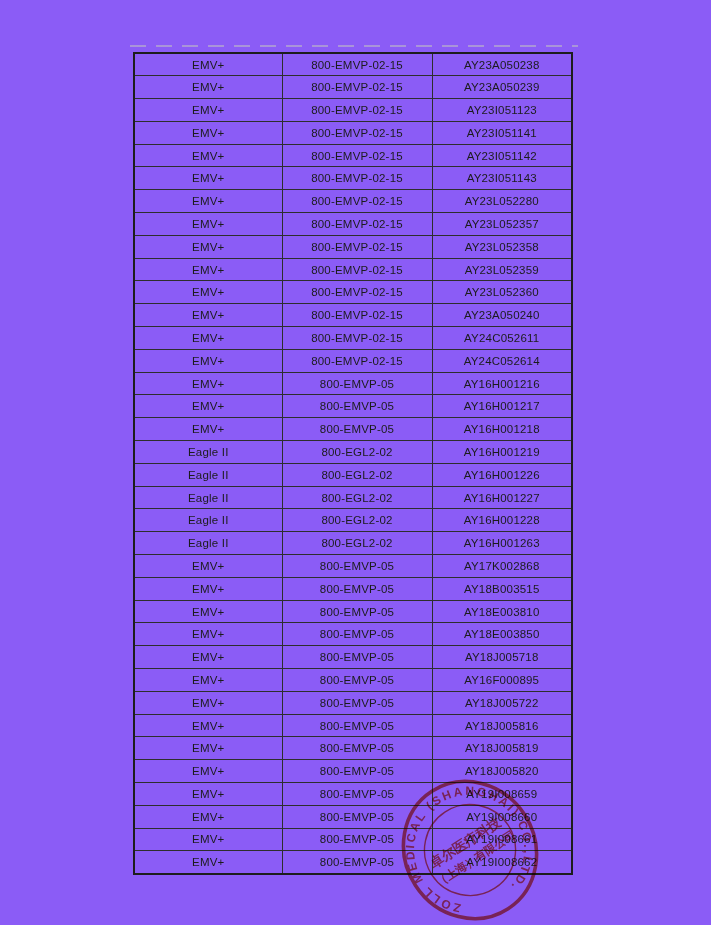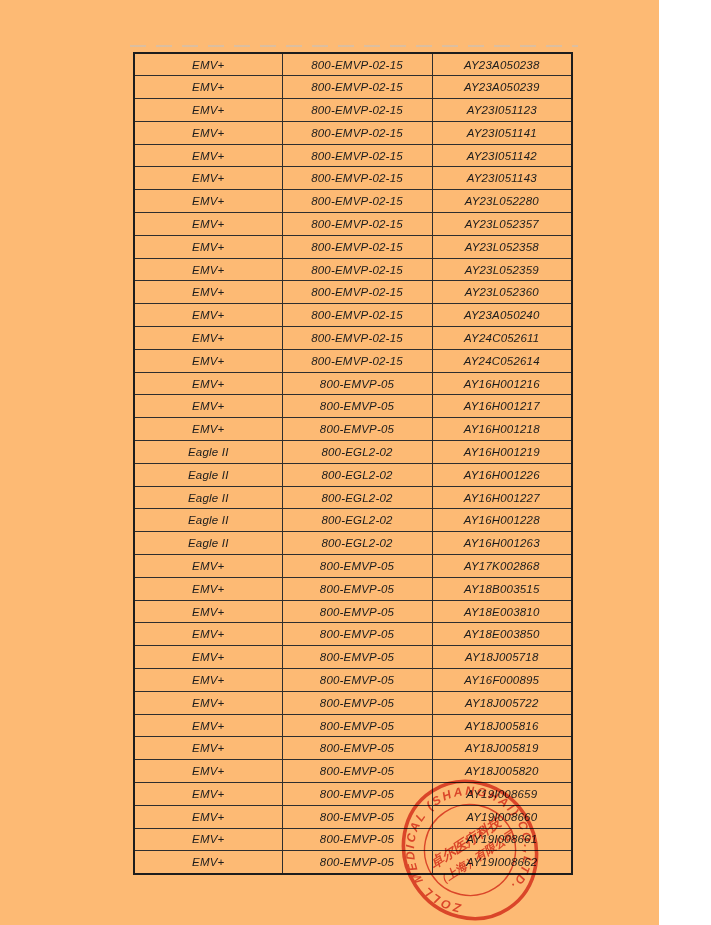--- a/index.html
+++ b/index.html
@@ -3,25 +3,24 @@
 <meta charset="utf-8">
 <style>
   html, body {
     margin: 0;
     padding: 0;
     background: #ffffff;
     font-family: "Liberation Sans", sans-serif;
   }
   .page {
     position: relative;
-    width: 659px;
+    width: 711px;
     height: 925px;
-    background: #fdba74;
+    background: #8b5cf6;
     overflow: hidden;
-    font-style: italic;
   }
   
   .artifact-line {
     position: absolute;
     left: 130px;
     top: 45px;
     width: 448px;
     height: 1.5px;
     background: repeating-linear-gradient(90deg,
       #c2c2c2 0 16px, rgba(255,255,255,0) 16px 26px);

